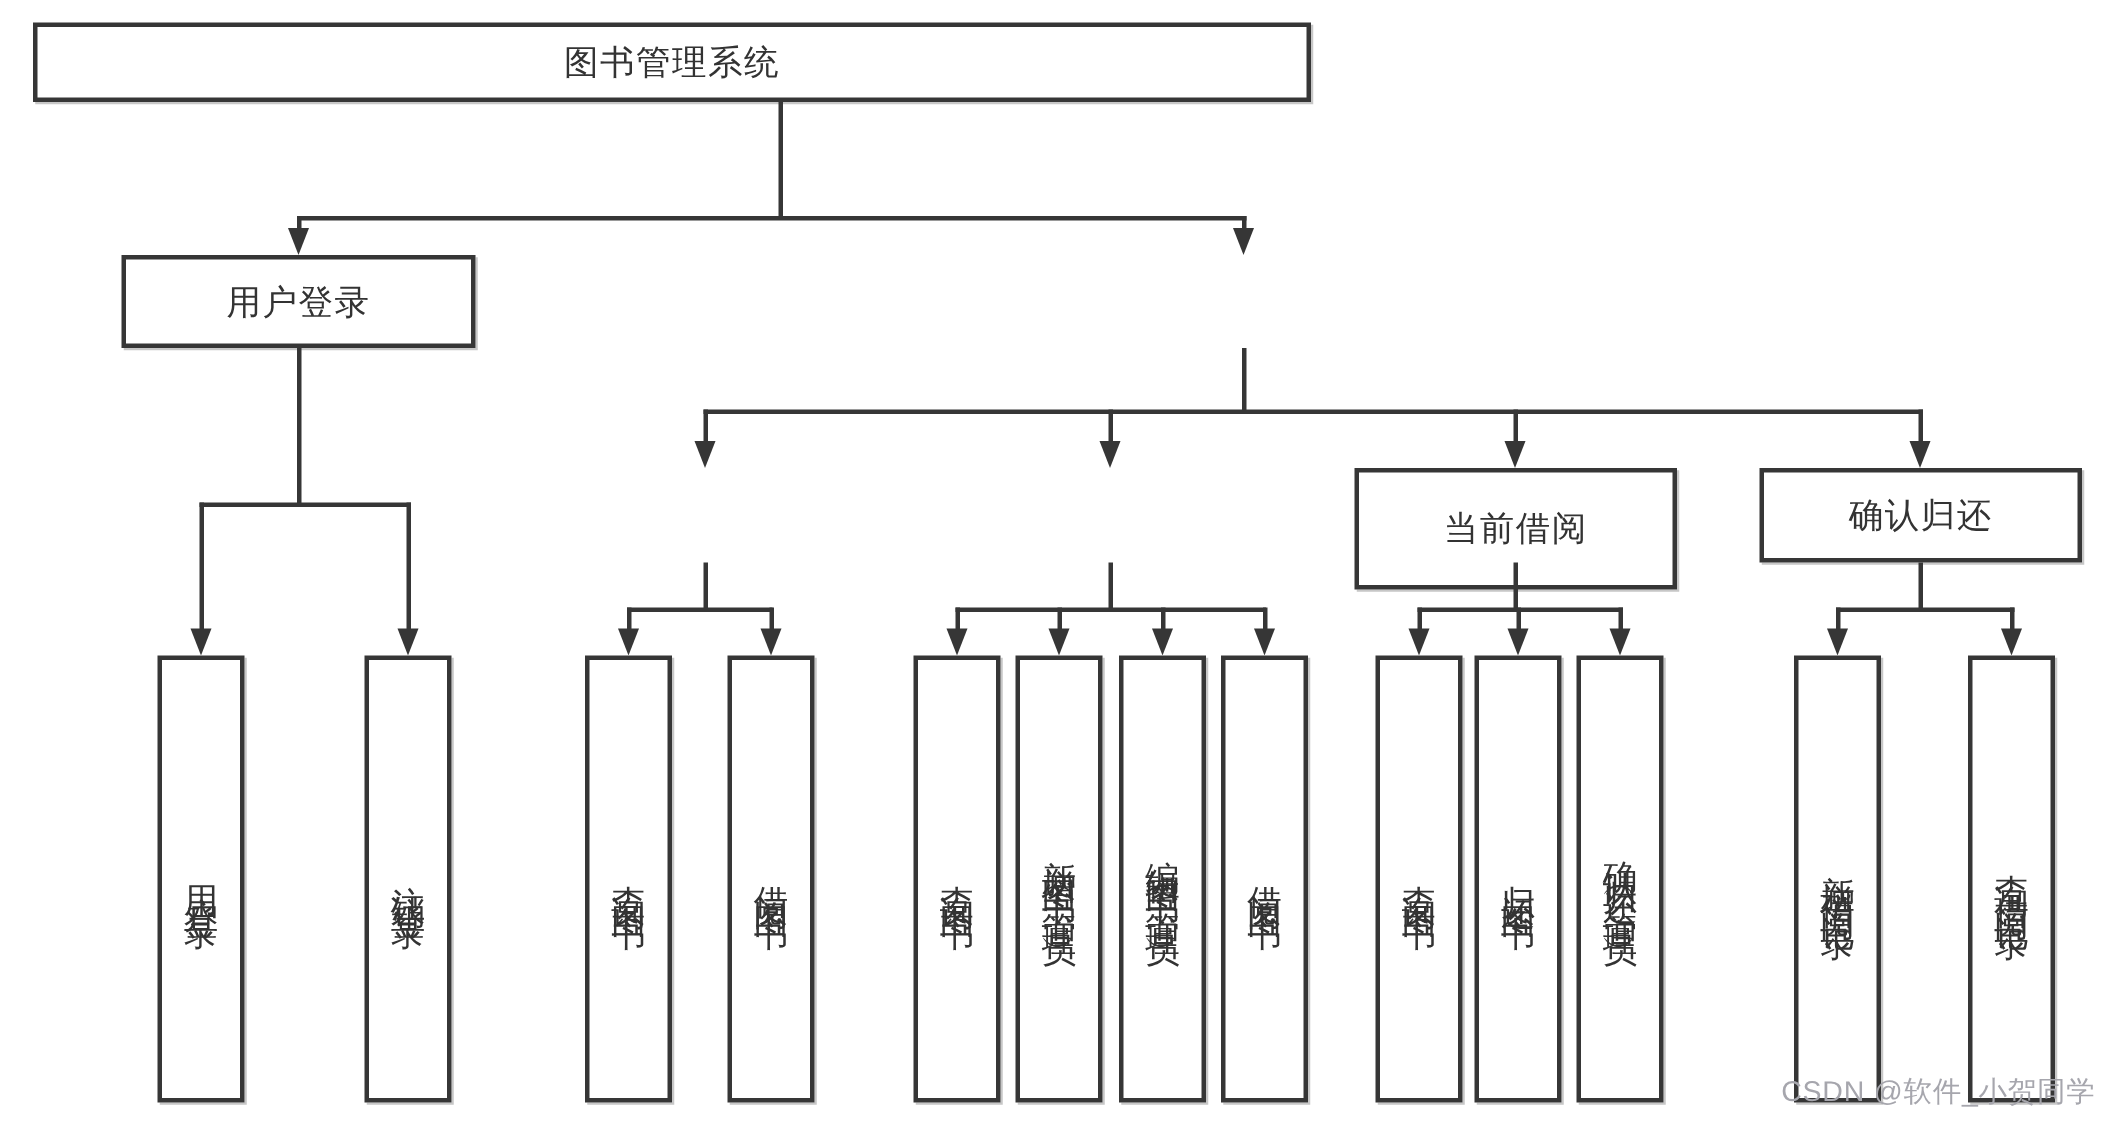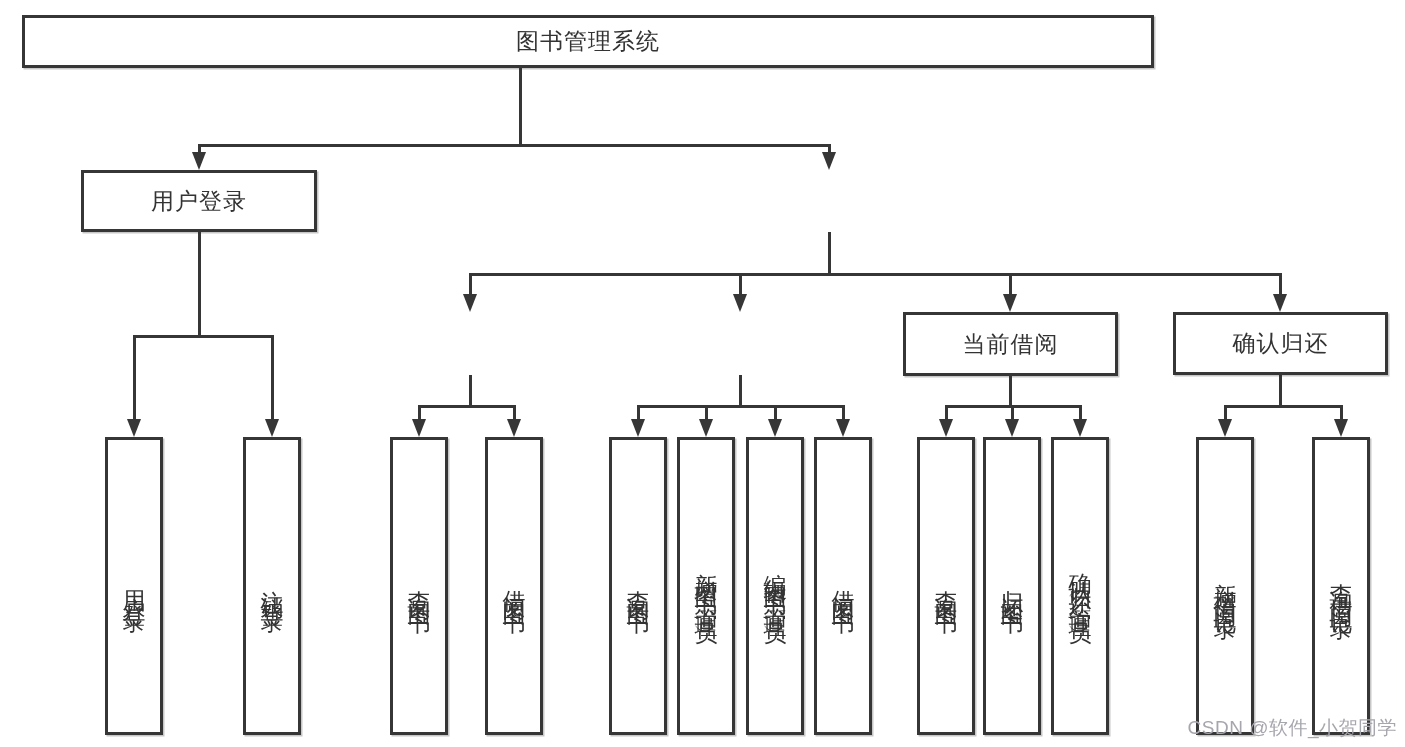--- a/index.html
+++ b/index.html
@@ -27,21 +27,21 @@
   .watermark{
     position:absolute;right:8px;bottom:6px;font-size:19px;
     color:#a6a6ad;letter-spacing:0.5px;white-space:nowrap;
   }
 </style>
 </head>
 <body>
 
 <div class="canvas">
 
-  <div class="node h-node" style="left:22px;top:15px;width:1132px;height:53px">
+  <div class="node h-node" style="left:22px;top:15px;width:852px;height:53px">
     <span>图书管理系统</span>
   </div>
 
   <div class="vl" style="left:519px;top:68px;height:78px"></div>
   <div class="hl" style="left:198px;top:144px;width:633px"></div>
   <div class="vl" style="left:198px;top:144px;height:10px"></div>
   <div class="vl" style="left:828px;top:144px;height:10px"></div>
   <div class="arrow" style="left:192px;top:152px"></div>
   <div class="arrow" style="left:822px;top:152px"></div>
 
@@ -60,21 +60,21 @@
   <div class="hl" style="left:469px;top:273px;width:813px"></div>
   <div class="vl" style="left:469px;top:273px;height:24px"></div>
   <div class="vl" style="left:739px;top:273px;height:24px"></div>
   <div class="vl" style="left:1009px;top:273px;height:24px"></div>
   <div class="vl" style="left:1279px;top:273px;height:24px"></div>
   <div class="arrow" style="left:463px;top:294px"></div>
   <div class="arrow" style="left:733px;top:294px"></div>
   <div class="arrow" style="left:1003px;top:294px"></div>
   <div class="arrow" style="left:1273px;top:294px"></div>
 
-  <div class="node h-node" style="left:903px;top:312px;width:215px;height:64px">
+  <div class="node h-node" style="left:903px;top:312px;width:215px;height:81px">
     <span>当前借阅</span>
   </div>
   <div class="node h-node" style="left:1173px;top:312px;width:215px;height:63px">
     <span>确认归还</span>
   </div>
 
   <div class="vl" style="left:469px;top:375px;height:33px"></div>
   <div class="hl" style="left:418px;top:405px;width:97px"></div>
   <div class="vl" style="left:418px;top:405px;height:16px"></div>
   <div class="vl" style="left:513px;top:405px;height:16px"></div>

